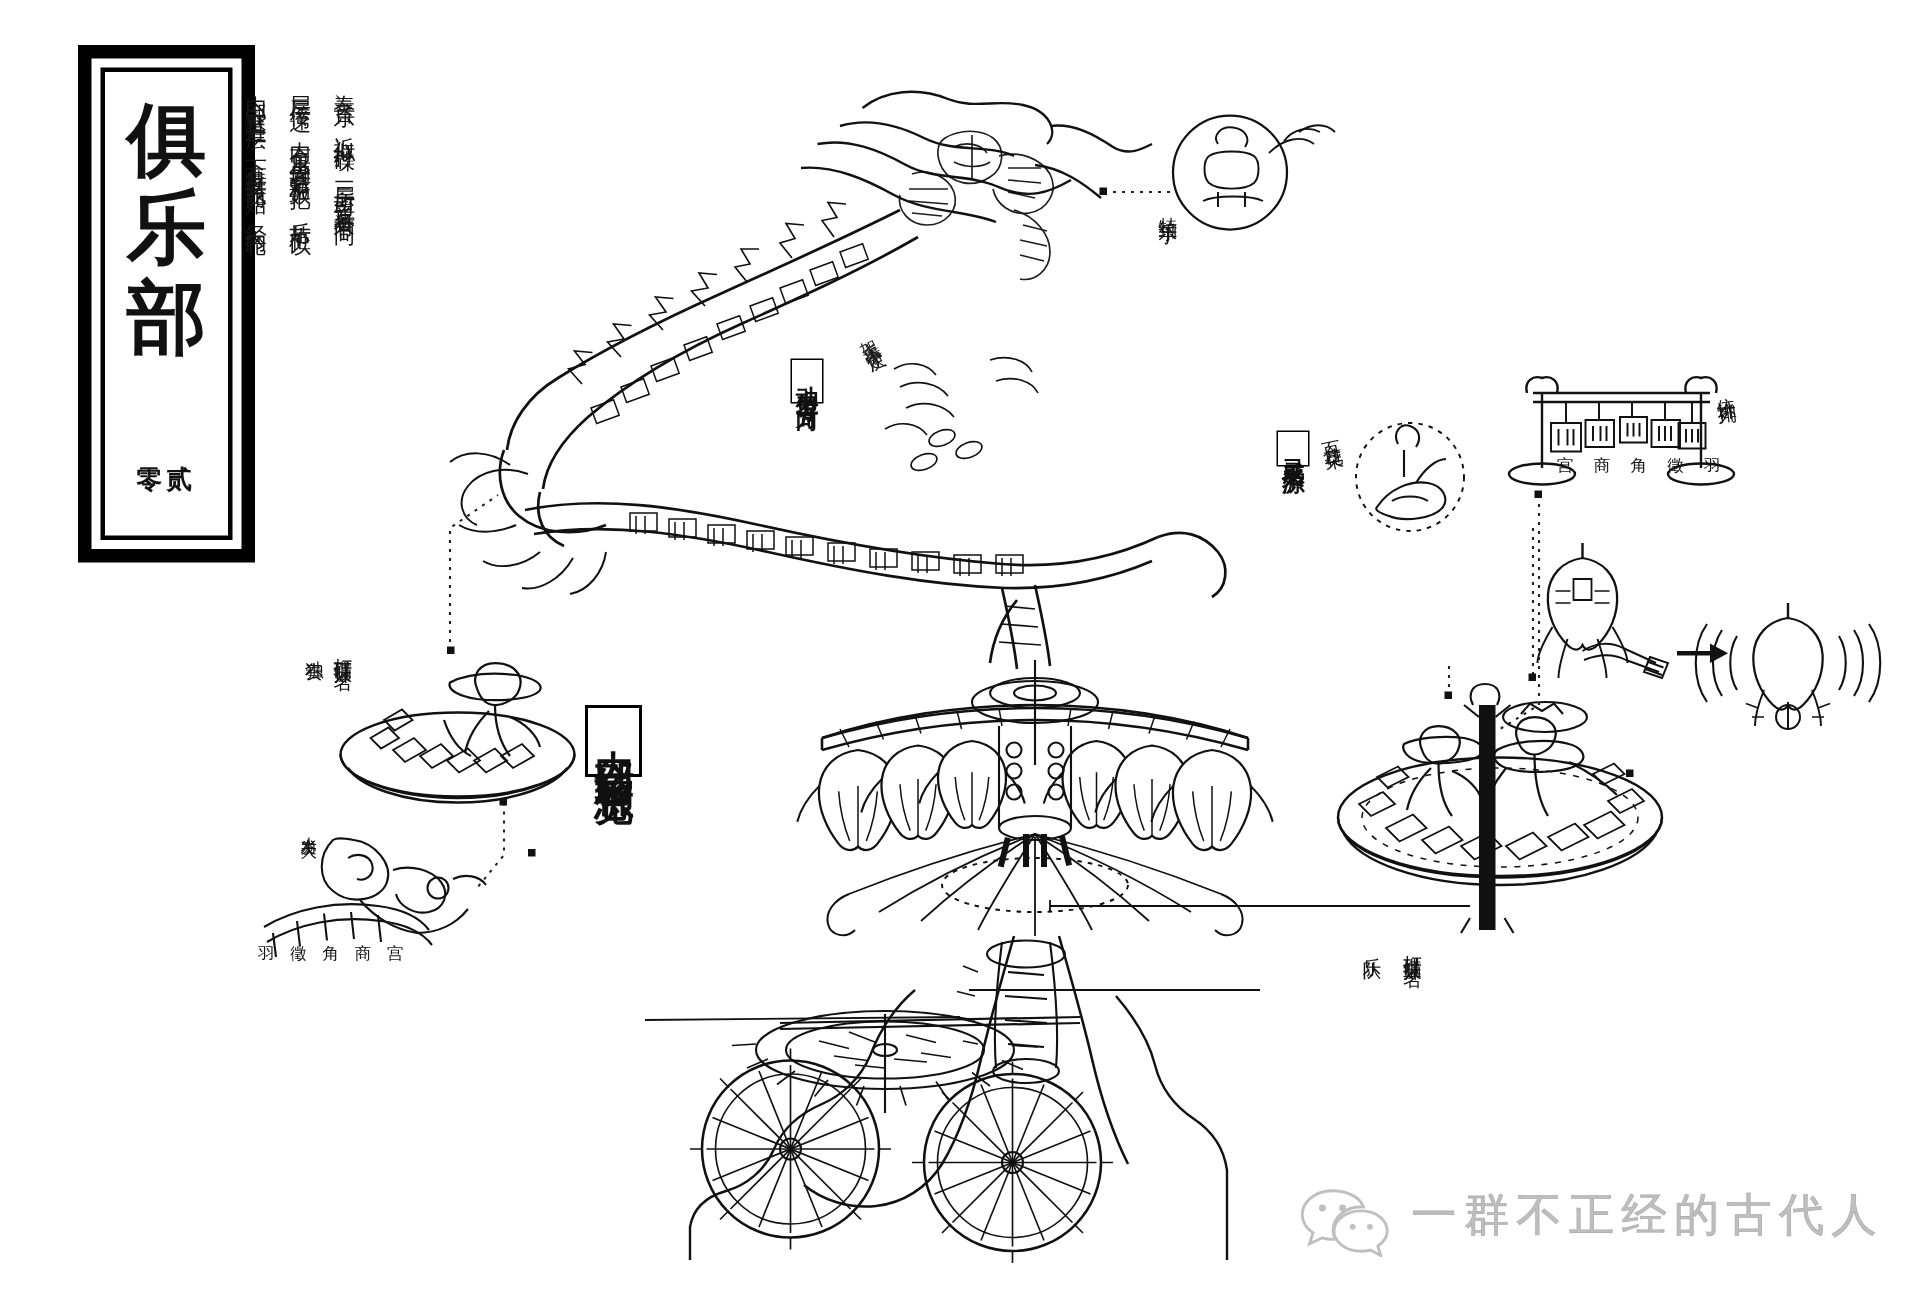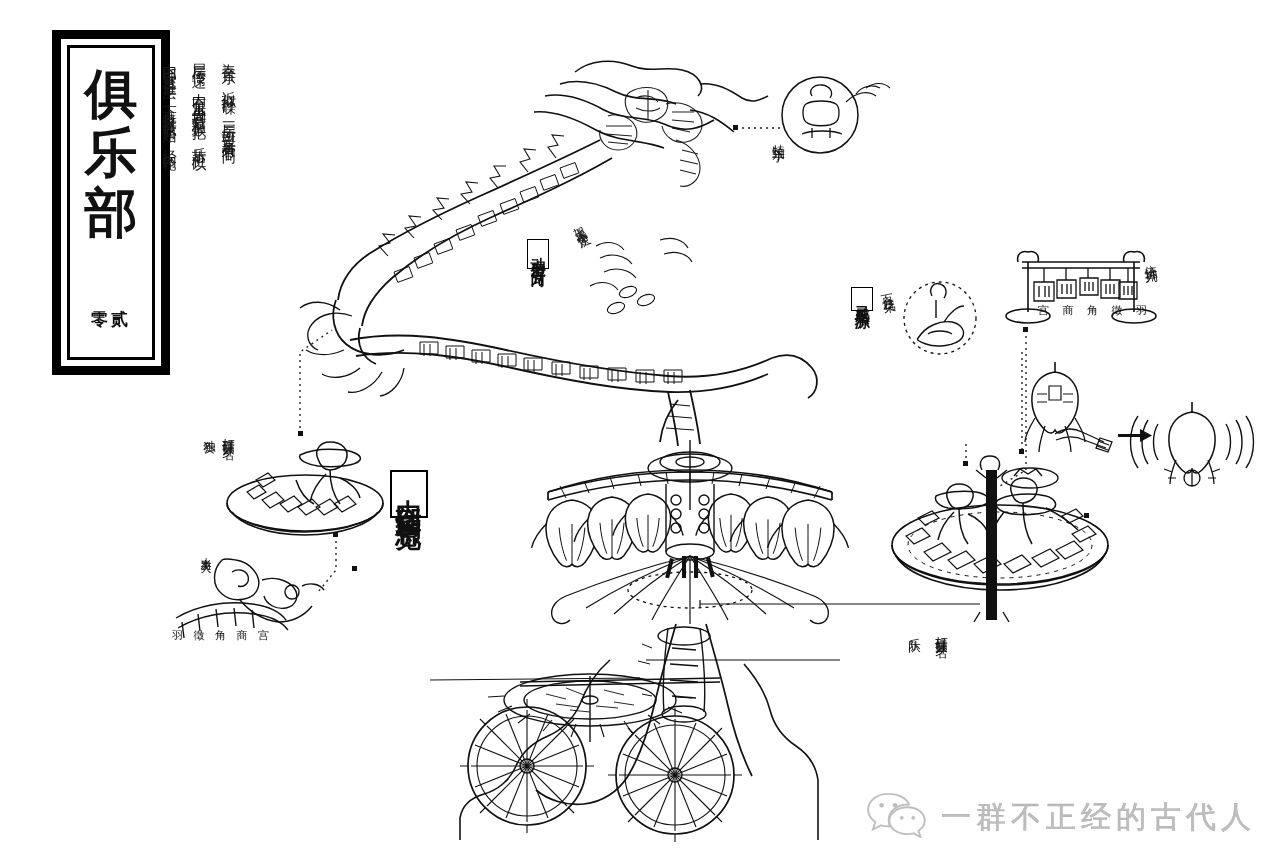--- a/index.html
+++ b/index.html
@@ -119,21 +119,21 @@
     transform:rotate(-28deg);transform-origin:top left;
   }
 
   
   #art{position:absolute;left:0;top:0;width:1280px;height:860px;}
   #art *{ vector-effect:non-scaling-stroke; }
 
   
   #watermark{
     right:24px;bottom:22px;
-    display:flex;align-items:flex-end;gap:14px;
+    display:flex;align-items:flex-start;gap:14px;
     opacity:.55;
   }
   #wm-text{
     font-family:"DejaVu Serif","Liberation Serif",serif;
     font-size:30px;
     letter-spacing:5px;
     color:#8c8c8c;
     -webkit-text-stroke:0.6px #6f6f6f;
   }
   #wm-logo{width:62px;height:48px;}

